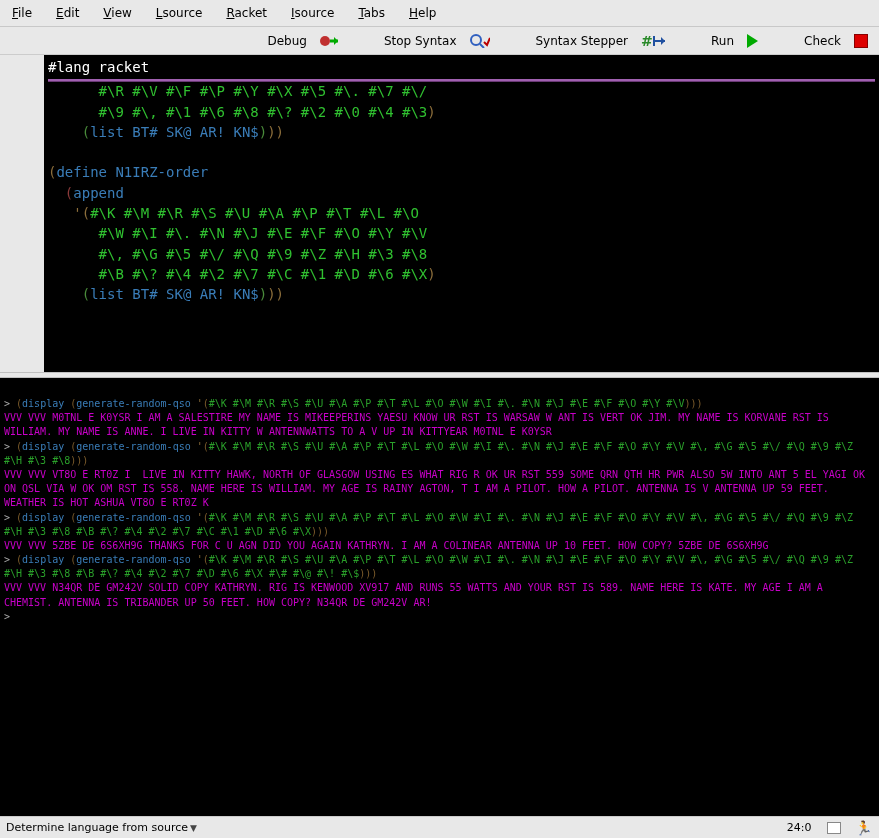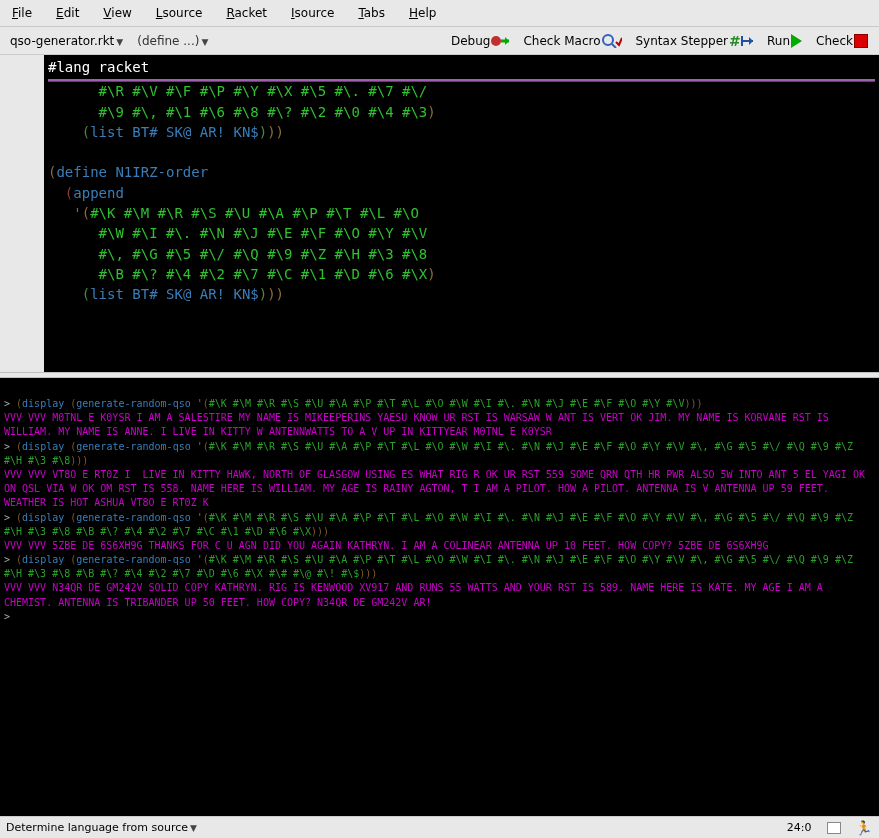--- a/index.html
+++ b/index.html
@@ -34,21 +34,21 @@
     background: #e8e8e8;
     padding: 2px 6px;
     height: 28px;
     gap: 4px;
     border-bottom: 1px solid #ccc;
   }
   .toolbar .left { display:flex; align-items:center; gap:6px; }
   .toolbar .spacer { flex:1; }
   .tab-label { font-size: 12px; padding: 2px 4px; }
   .dropdown-caret { font-size: 9px; padding-left: 2px; color:#444; }
-  .tool-btn { display:flex; align-items:center; gap:1px; padding: 2px 5px; cursor:pointer; }
+  .tool-btn { display:flex; align-items:center; gap:13px; padding: 2px 5px; cursor:pointer;margin-left:32px; }
   .tool-btn svg { vertical-align: middle; }
   .ico-run { width:0;height:0;border-top:7px solid transparent;border-bottom:7px solid transparent;border-left:11px solid #0a0; display:inline-block; }
   .ico-stop { width:14px;height:14px;background:#d00;display:inline-block;border:1px solid #800; }
 
   .definitions {
     flex: 0 0 auto;
     background: #000;
     color: #ccc;
     font-family: "DejaVu Sans Mono", "Consolas", monospace;
     font-size: 14px;
@@ -127,35 +127,31 @@
   <div class="menu-item"><span class="ul">E</span><span>dit</span></div>
   <div class="menu-item"><span class="ul">V</span><span>iew</span></div>
   <div class="menu-item"><span class="ul">L</span><span>source</span></div>
   <div class="menu-item"><span class="ul">R</span><span>acket</span></div>
   <div class="menu-item"><span class="ul">I</span><span>source</span></div>
   <div class="menu-item"><span class="ul">T</span><span>abs</span></div>
   <div class="menu-item"><span class="ul">H</span><span>elp</span></div>
 </div>
 
 <div class="toolbar">
-  <div class="left">
-    <span class="tab-label"><span>qso-generator.rkt</span><span class="dropdown-caret">▼</span></span>
-    <span class="tab-label slight-dim"><span>(define ...)</span><span class="dropdown-caret">▼</span></span>
-  </div>
   <div class="spacer"></div>
   <div class="tool-btn">
     <span>Debug</span>
     <svg width="18" height="14">
         <circle cx="5" cy="7" r="5" fill="#c03030"></circle>
         <path d="M10 7 L18 7" stroke="#0a0" stroke-width="3"></path>
         <path d="M14 3 L18 7 L14 11" fill="#0a0"></path>
       </svg>
   </div>
   <div class="tool-btn">
-    <span>Check Macro</span>
+    <span>Stop Syntax</span>
     <svg width="20" height="14">
         <circle cx="6" cy="6" r="5" fill="none" stroke="#3060c0" stroke-width="2"></circle>
         <line x1="10" y1="10" x2="14" y2="14" stroke="#3060c0" stroke-width="2"></line>
         <path d="M14 8 L17 11 L20 4" fill="none" stroke="#b00" stroke-width="2"></path>
       </svg>
   </div>
   <div class="tool-btn">
     <span>Syntax Stepper</span>
     <svg width="24" height="14">
         <text x="0" y="12" font-size="14" font-weight="bold" fill="#2a8a2a">#</text>

